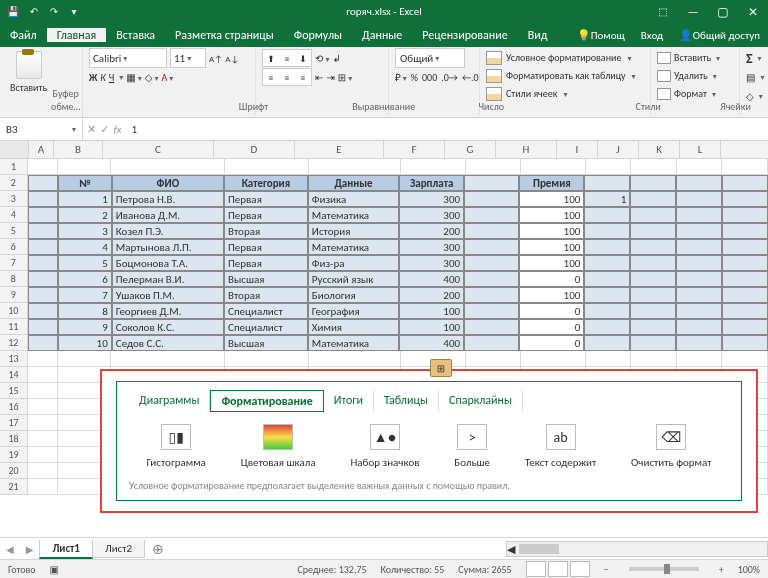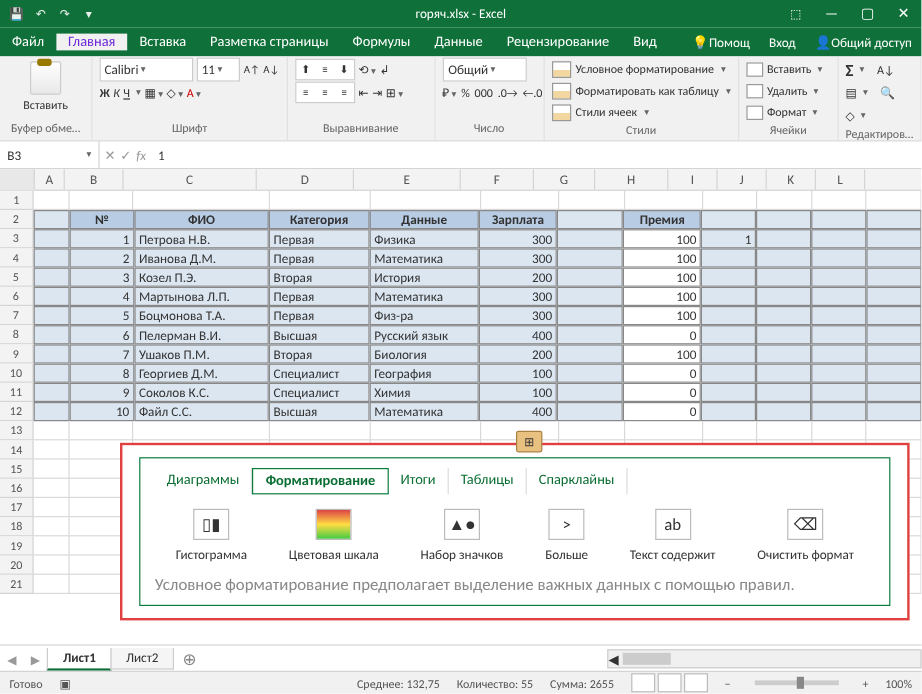--- a/index.html
+++ b/index.html
@@ -4,25 +4,25 @@
 <style>
 html,body{margin:0;padding:0;font-family:"Segoe UI",Calibri,Arial,sans-serif;font-size:11px;background:#fff;color:#333;overflow:hidden;width:768px;height:578px}
 .titlebar{background:#0f7039;height:23px;display:flex;align-items:center;color:#fff;font-size:11px;position:relative}
 .qat{display:flex;gap:4px;padding:0 6px;align-items:center}
 .qat span{width:16px;height:16px;display:flex;align-items:center;justify-content:center;font-size:10px;opacity:.9}
 .title-center{position:absolute;left:50%;transform:translateX(-50%);padding:0 2px}
 .win-btns{margin-left:auto;display:flex}
 .win-btns span{width:30px;height:23px;display:flex;align-items:center;justify-content:center;font-size:12px}
 .menubar{background:#0f7039;height:24px;display:flex;align-items:center;color:#fff;font-size:12px}
 .menubar .tab{padding:0 10px;display:flex;align-items:center;cursor:pointer}
-.menubar .tab.active{background:#f1f1f1;color:#6d28d9}
+.menubar .tab.active{background:#f1f1f1;color:#14532d}
 .menubar .right{margin-left:auto;display:flex}
 .menubar .right .tab{padding:0 8px;font-size:11px}
 .ribbon{background:#f1f1f1;border-bottom:1px solid #d4d4d4;height:70px;display:flex}
-.ribgroup{border-right:1px solid #e1e1e1;padding:2px 6px;display:flex;flex-direction:column;justify-content:space-between;font-size:10px;position:relative}
+.ribgroup{border-right:1px solid #e1e1e1;padding:2px 6px;display:flex;flex-direction:row;justify-content:space-between;font-size:10px;position:relative}
 .ribgroup .label{text-align:center;color:#666;font-size:10px;margin-top:auto;padding-bottom:2px}
 .ribrows{display:flex;flex-direction:column;gap:1px;font-size:10px}
 .ribrow{display:flex;gap:3px;align-items:center;height:18px}
 .big-paste{display:flex;flex-direction:column;align-items:center;gap:2px;padding:2px 4px}
 .big-paste .ico{width:24px;height:26px;background:linear-gradient(#fff,#e8e8e8);border:1px solid #ccc;border-radius:2px;position:relative}
 .big-paste .ico::before{content:"";position:absolute;top:-3px;left:5px;width:12px;height:6px;background:#997a00;border-radius:2px}
 .font-box,.size-box{background:#fff;border:1px solid #ccc;height:18px;padding:0 3px;display:flex;align-items:center;font-size:11px}
 .font-box{width:70px}
 .size-box{width:28px}
 .dd{color:#666;font-size:8px;margin-left:2px}
@@ -54,21 +54,21 @@
 .prem .hdr{background:#b8cce4;font-weight:bold;justify-content:center}
 .prem .val{justify-content:flex-end}
 .qa-panel{position:absolute;left:100px;right:10px;top:228px;border:2px solid #e04040;background:#fff;padding:10px 14px}
 .qa-panel-inner{border:1px solid #0a7c3c;background:#fff;padding:8px 12px}
 .qa-tabs{display:flex;gap:0;font-size:12px;color:#0a6e33;margin-bottom:12px}
 .qa-tab{padding:3px 10px;border-right:1px solid #ddd;cursor:pointer}
 .qa-tab.active{border:1px solid #0a7c3c;color:#0a6e33;font-weight:bold}
 .qa-options{display:flex;justify-content:space-around;margin:10px 0}
 .qa-opt{display:flex;flex-direction:column;align-items:center;gap:6px;font-size:11px;color:#333;cursor:pointer}
 .qa-ico{width:28px;height:24px;background:#fff;border:1px solid #bbb;display:flex;align-items:center;justify-content:center;font-size:14px}
-.qa-desc{font-size:14px;color:#888;margin-top:6px}
+.qa-desc{font-size:10px;color:#888;margin-top:6px}
 .qa-nub{position:absolute;top:-12px;left:328px;width:20px;height:16px;background:#e8c080;border:1px solid #aa8040;border-radius:2px;display:flex;align-items:center;justify-content:center;font-size:10px}
 .sheet-tabs{position:absolute;bottom:18px;left:0;right:0;height:22px;background:#fff;border-top:1px solid #d4d4d4;display:flex;align-items:center;font-size:11px}
 .sheet-nav{padding:0 6px;color:#999;font-size:10px}
 .sheet-tab{padding:2px 12px;border:1px solid #ccc;border-top:none;background:#f5f5f5;margin-right:-1px;cursor:pointer}
 .sheet-tab.active{background:#fff;border-bottom:2px solid #0f7039;font-weight:bold}
 .sheet-add{padding:0 8px;color:#888;font-size:14px}
 .hscroll{margin-left:auto;width:260px;height:14px;background:#f0f0f0;border:1px solid #ccc;display:flex;align-items:center}
 .hscroll .thumb{width:40px;height:10px;background:#ccc;margin-left:4px}
 .statusbar{position:absolute;bottom:0;left:0;right:0;height:18px;background:#f1f1f1;border-top:1px solid #d4d4d4;display:flex;align-items:center;font-size:10px;color:#555;padding:0 8px;gap:14px}
 .statusbar .spacer{flex:1}
@@ -435,21 +435,21 @@
         <div class="cell cH val" style="border: 1px solid rgb(136, 136, 136); background: rgb(255, 255, 255);">0</div>
         <div class="cell cI"></div>
         <div class="cell cJ"></div>
         <div class="cell cK"></div>
         <div class="cell cL"></div>
       </div>
       <div class="gr-row tbl prem">
         <div class="rh">12</div>
         <div class="cell cA"></div>
         <div class="cell cB num">10</div>
-        <div class="cell cC txt">Файл С.С.</div>
+        <div class="cell cC txt">Седов С.С.</div>
         <div class="cell cD" style="justify-content: flex-start;">Высшая</div>
         <div class="cell cE txt">Математика</div>
         <div class="cell cF num">400</div>
         <div class="cell cG"></div>
         <div class="cell cH val" style="border: 1px solid rgb(136, 136, 136); background: rgb(255, 255, 255);">0</div>
         <div class="cell cI"></div>
         <div class="cell cJ"></div>
         <div class="cell cK"></div>
         <div class="cell cL"></div>
       </div>

